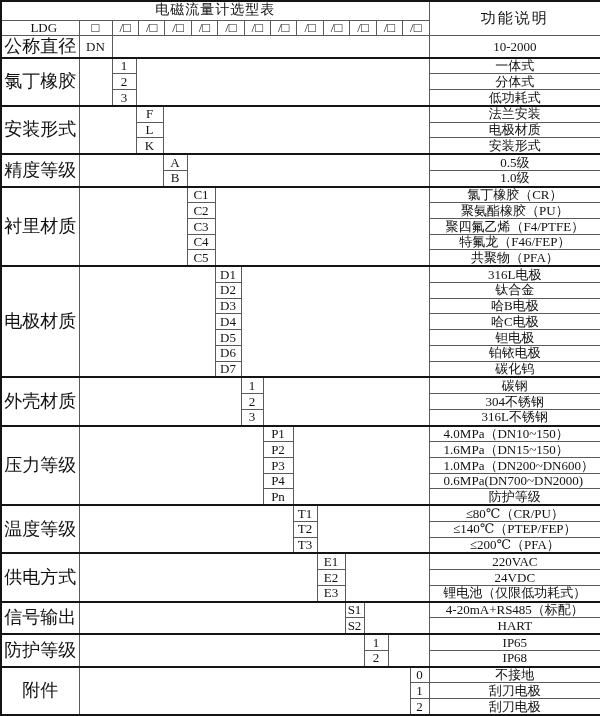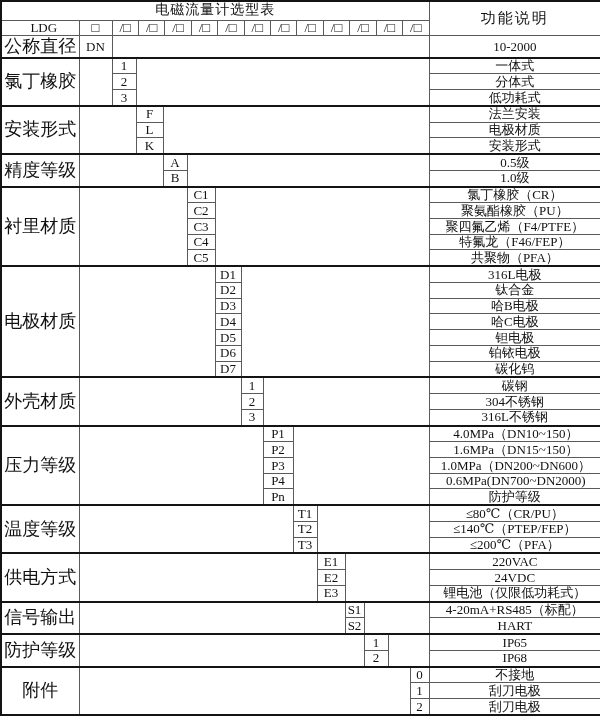--- a/index.html
+++ b/index.html
@@ -23,21 +23,21 @@
     overflow:hidden;
     white-space:nowrap;
   }
   td.gtop{border-top:2px solid #141414;}
   td.title-cell{font-size:14px;letter-spacing:1px;}
   td.fn-head{font-size:15px;letter-spacing:2px;margin-top:8px;}
   td.label-cell{font-size:18px;}
   td.code-cell{font-size:13px;}
   td.model-prefix{text-align:center;padding-left:7px;}
   td.desc-cell{font-size:13px;text-align:center;}
-  td.desc-cell.desc-left{text-align:center;padding-left:2px;}
+  td.desc-cell.desc-left{text-align:left;padding-left:14px;}
   td.slot-td{padding:0;}
   .slot-strip{display:flex;height:100%;align-items:stretch;}
   .slot{
     flex:1 1 0;
     display:flex;align-items:center;justify-content:center;
     border-right:1px solid #5a5a5a;
     font-size:13px;
   }
   .slot:last-child{border-right:none;}
 </style>

